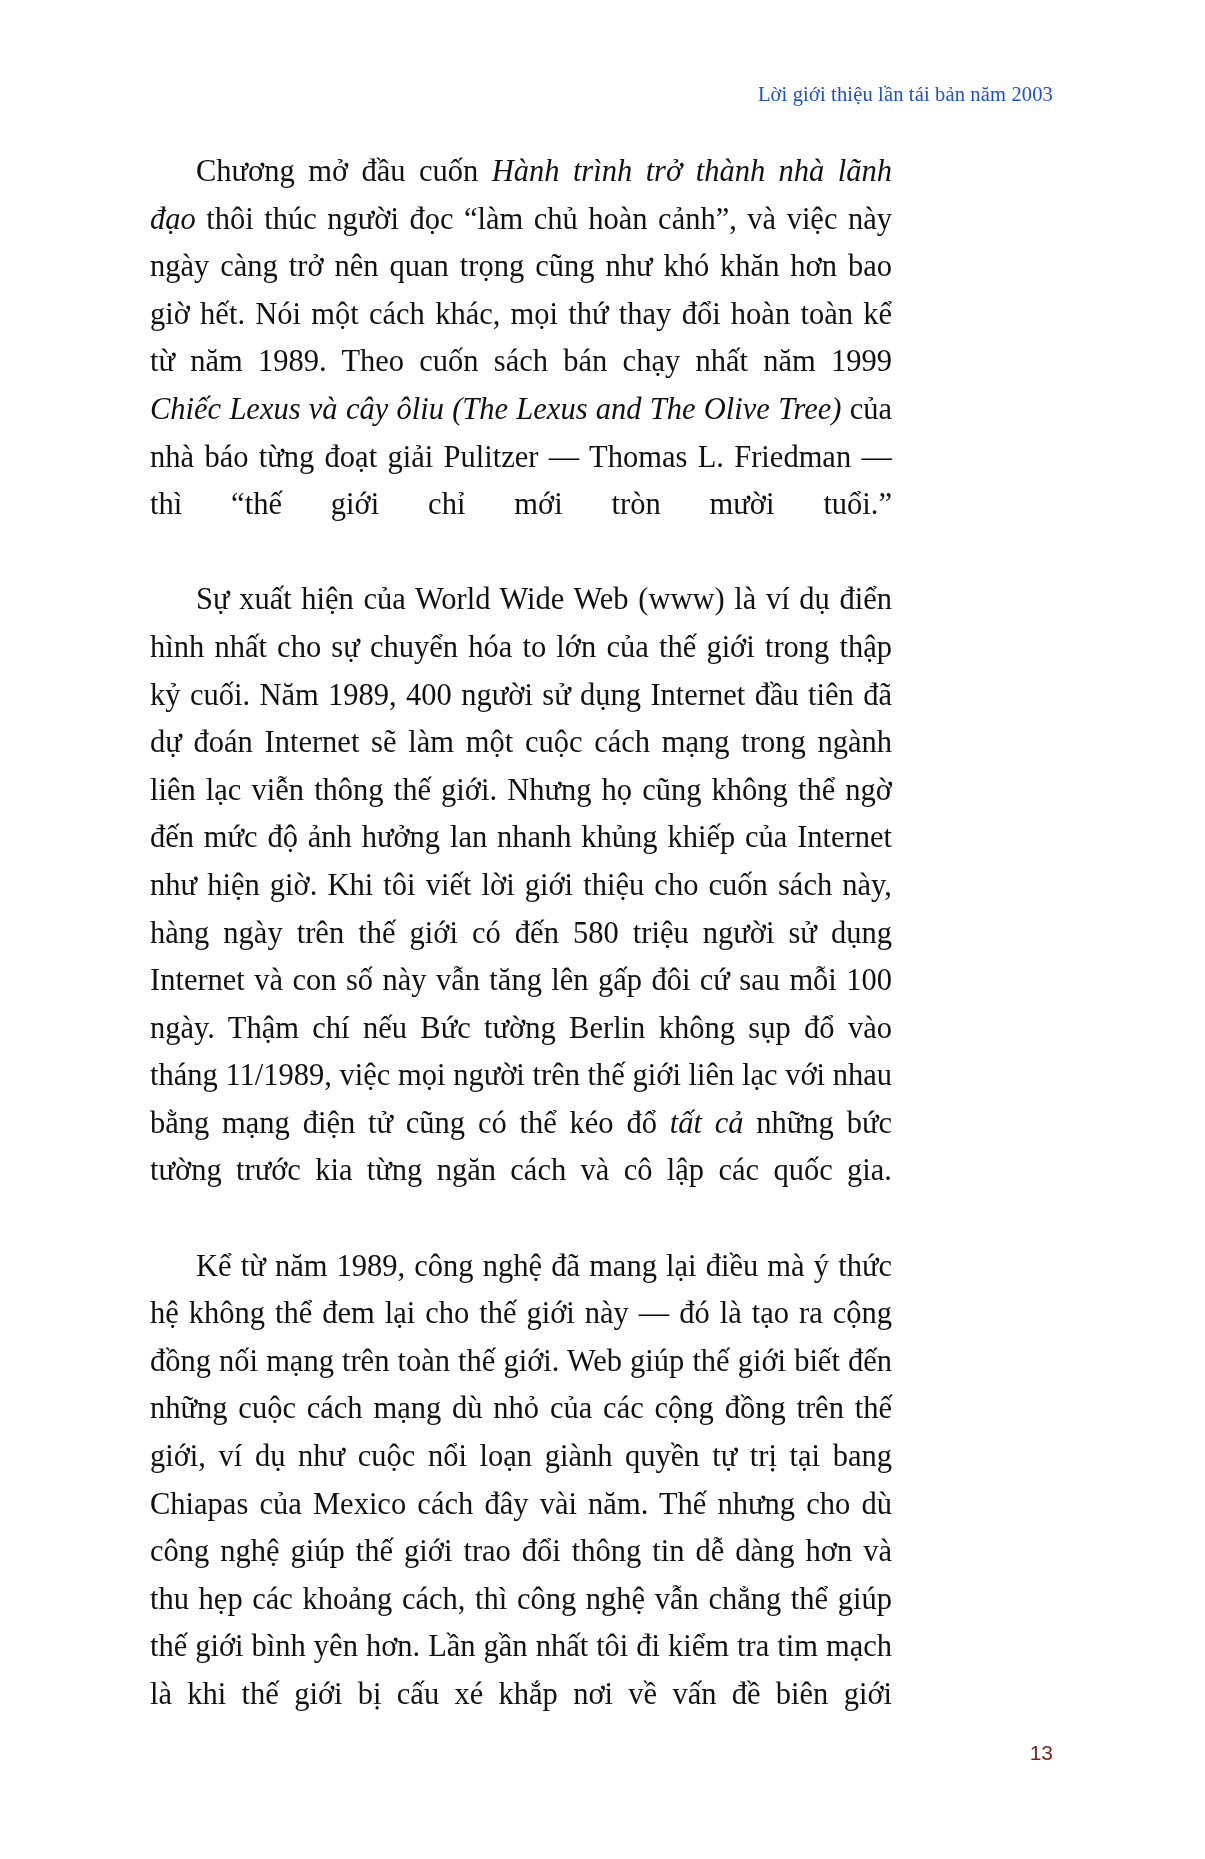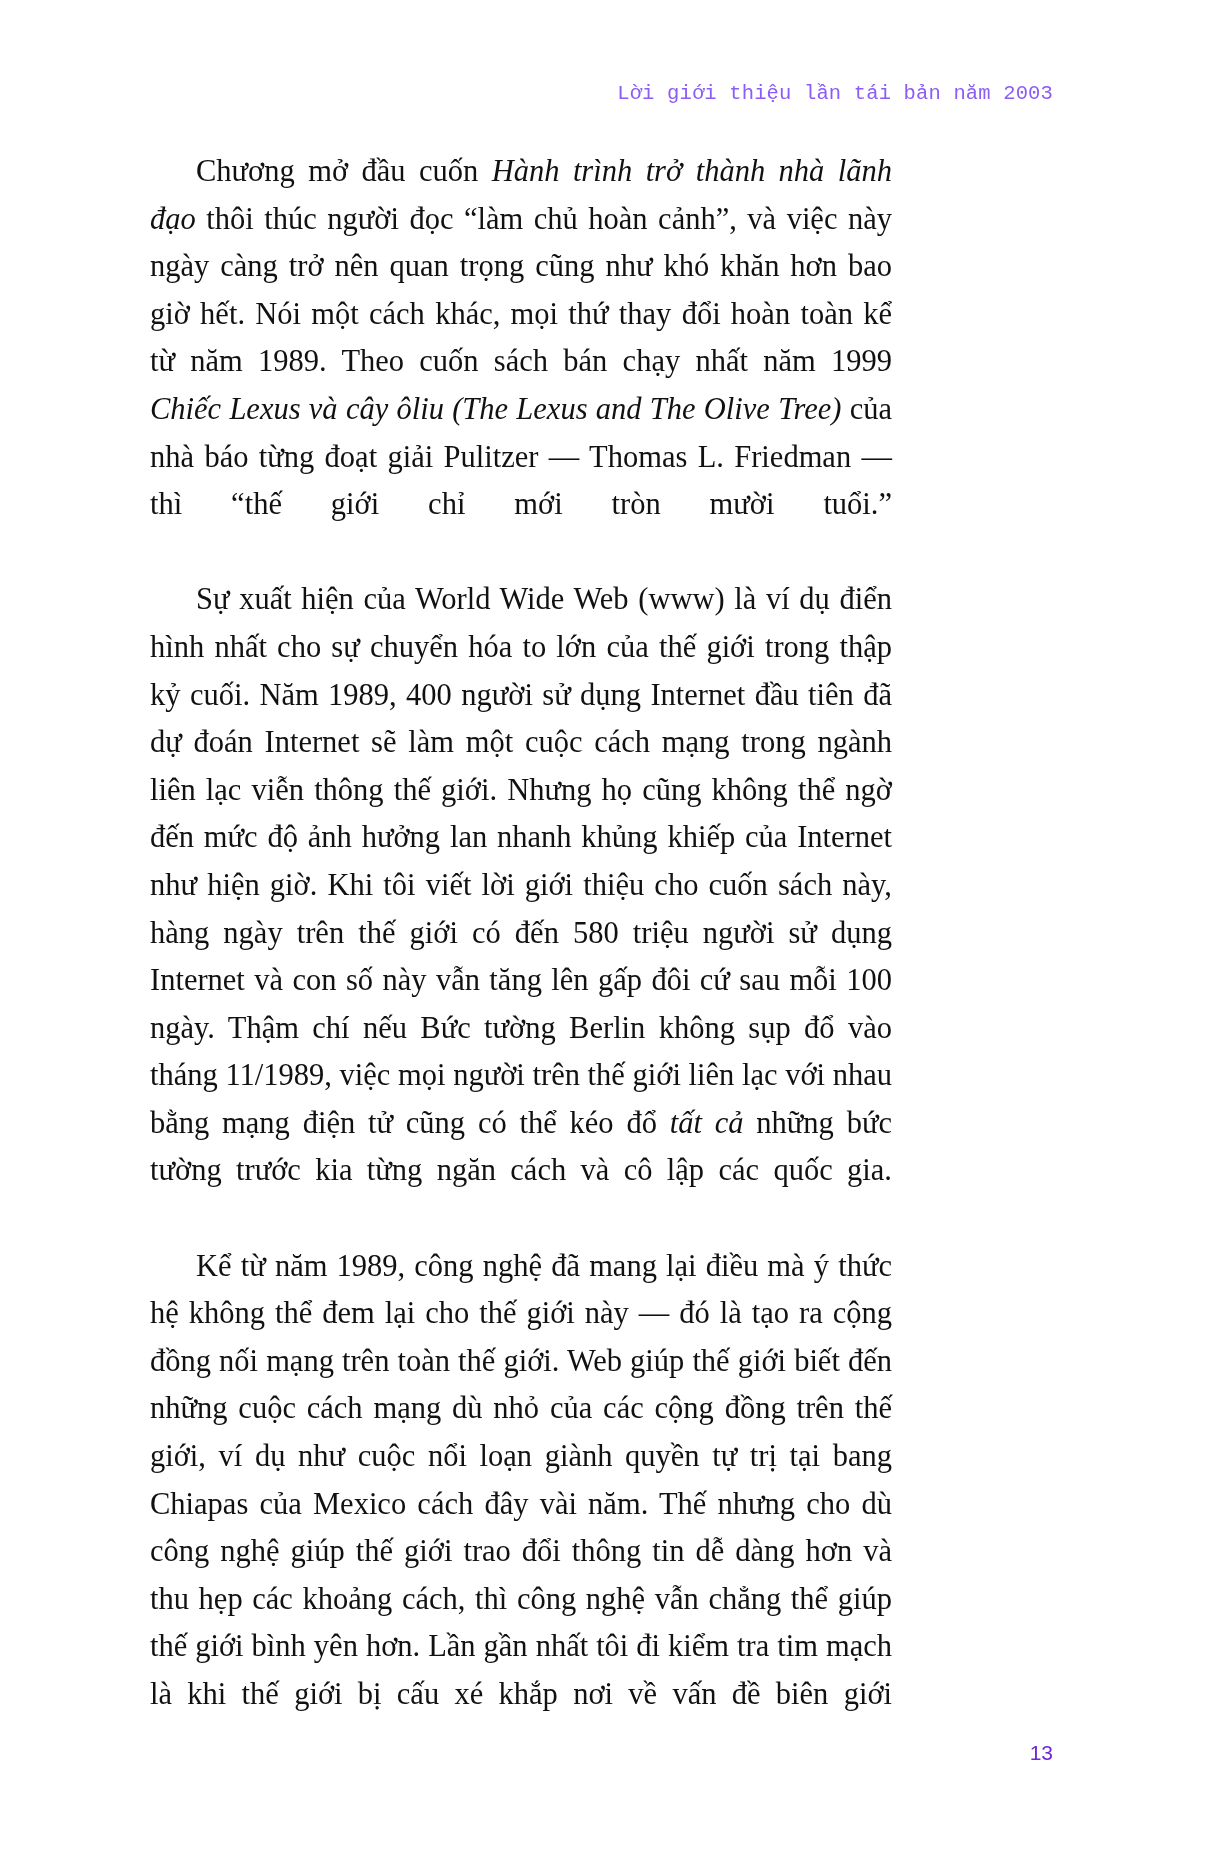--- a/index.html
+++ b/index.html
@@ -18,24 +18,24 @@
     overflow: hidden;
   }
 
   
   .running-head {
     position: absolute;
     top: 82px;
     left: 150px;
     right: 152px;
     text-align: right;
-    font-family: Liberation Mono, monospace;
+    font-family: Liberation Serif, serif;
     font-size: 20.5px;
     letter-spacing: 0.15px;
-    color: #8b5cf6;
+    color: #1d4ed8;
     line-height: 1.2;
     white-space: nowrap;
   }
 
   
   .textblock {
     position: absolute;
     top: 148px;
     left: 150px;
     width: 742px;
@@ -72,21 +72,21 @@
 
   
   .folio {
     position: absolute;
     left: 150px;
     right: 152px;
     top: 1742px;
     text-align: right;
     font-family: "Liberation Sans", sans-serif;
     font-size: 21px;
-    color: #6d28d9;
+    color: #7f1d1d;
     line-height: 1;
   }
 </style>
 </head>
 <body>
 
 <div class="page" style="width: 1205px; height: 1859px; background: rgb(255, 255, 255);">
 
   <div class="running-head">Lời giới thiệu lần tái bản năm 2003</div>
 

